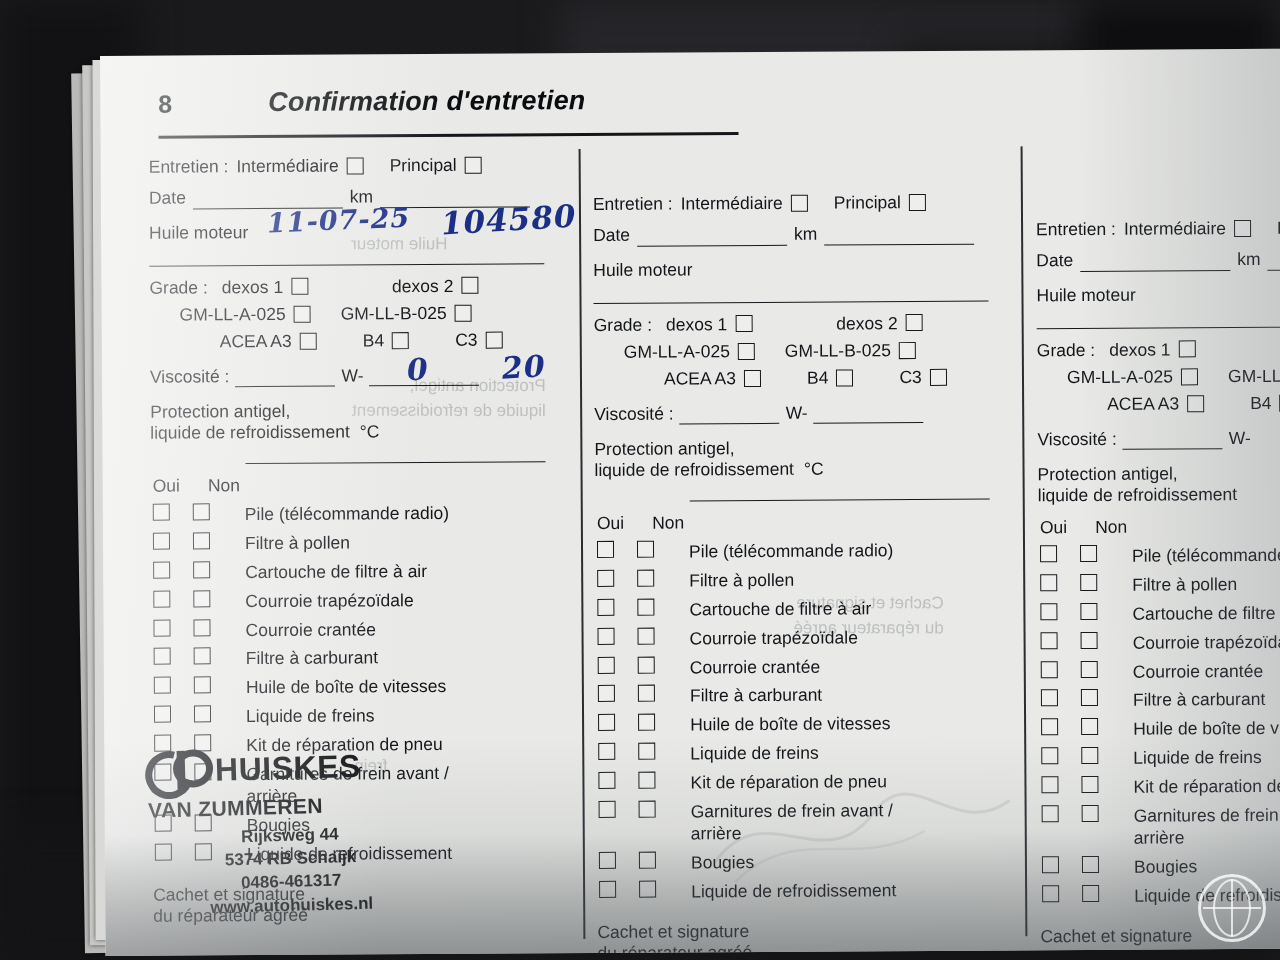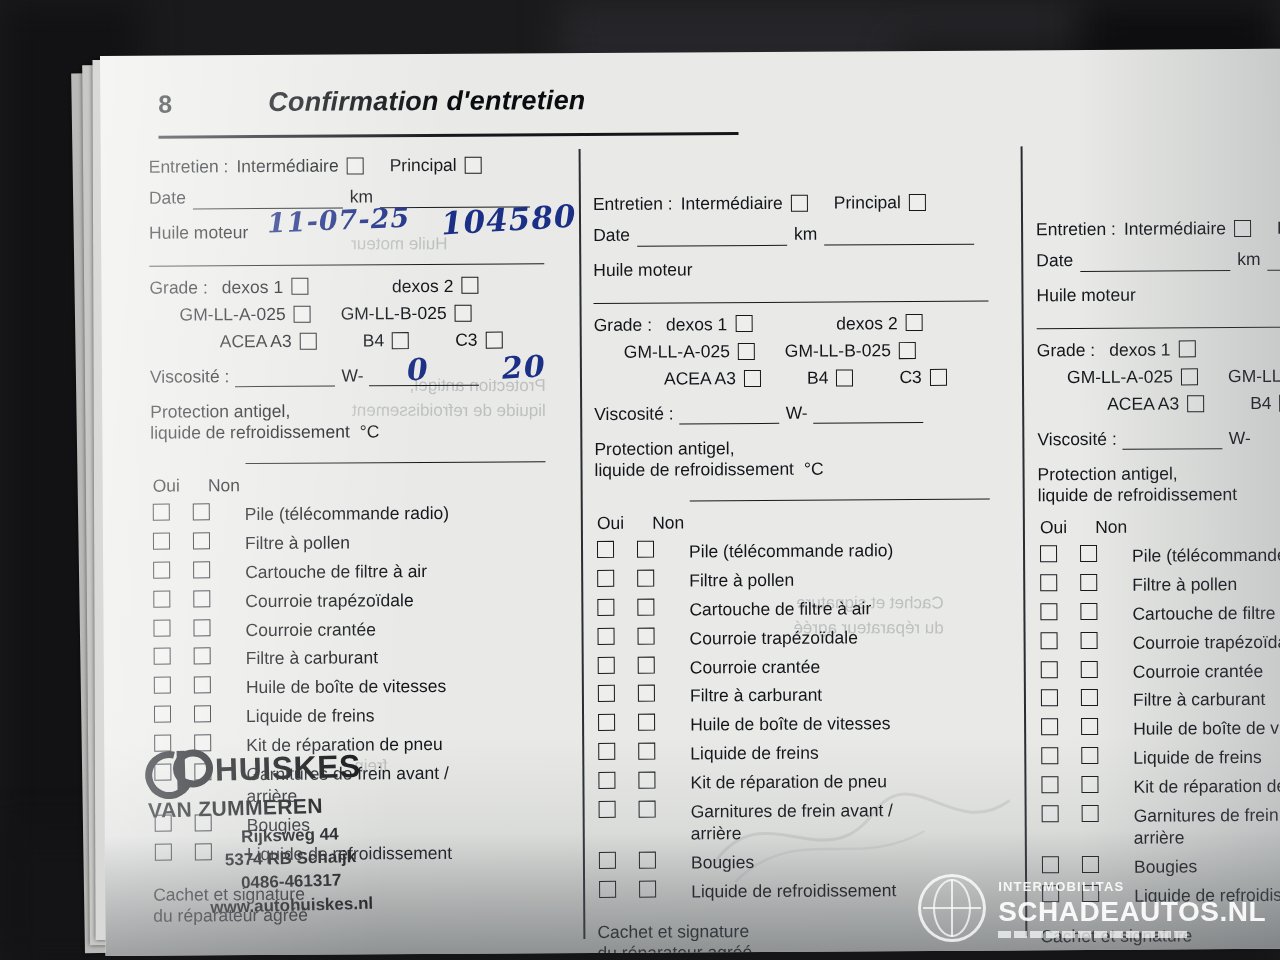--- a/index.html
+++ b/index.html
@@ -887,33 +887,15 @@
     </div>
 
     <div class="page-shade"></div>
     <div class="page-bottom-fade"></div>
   </div>
 
   <div id="watermark">
     <span class="wm-globe">
         <span class="merid"></span>
       </span>
-    <span class="wm-text">
-      <span class="wm-top">INTERMOBILITAS</span>
-      <div class="wm-main">SCHADEAUTOS.NL</div>
-      <span class="wm-bars">
-        <span></span>
-          <span></span>
-          <span></span>
-          <span></span>
-          <span></span>
-          <span></span>
-          <span></span>
-          <span></span>
-          <span></span>
-          <span></span>
-          <span></span>
-          <span></span>
-      </span>
-    </span>
   </div>
 
 </div>
 
 </body></html>

